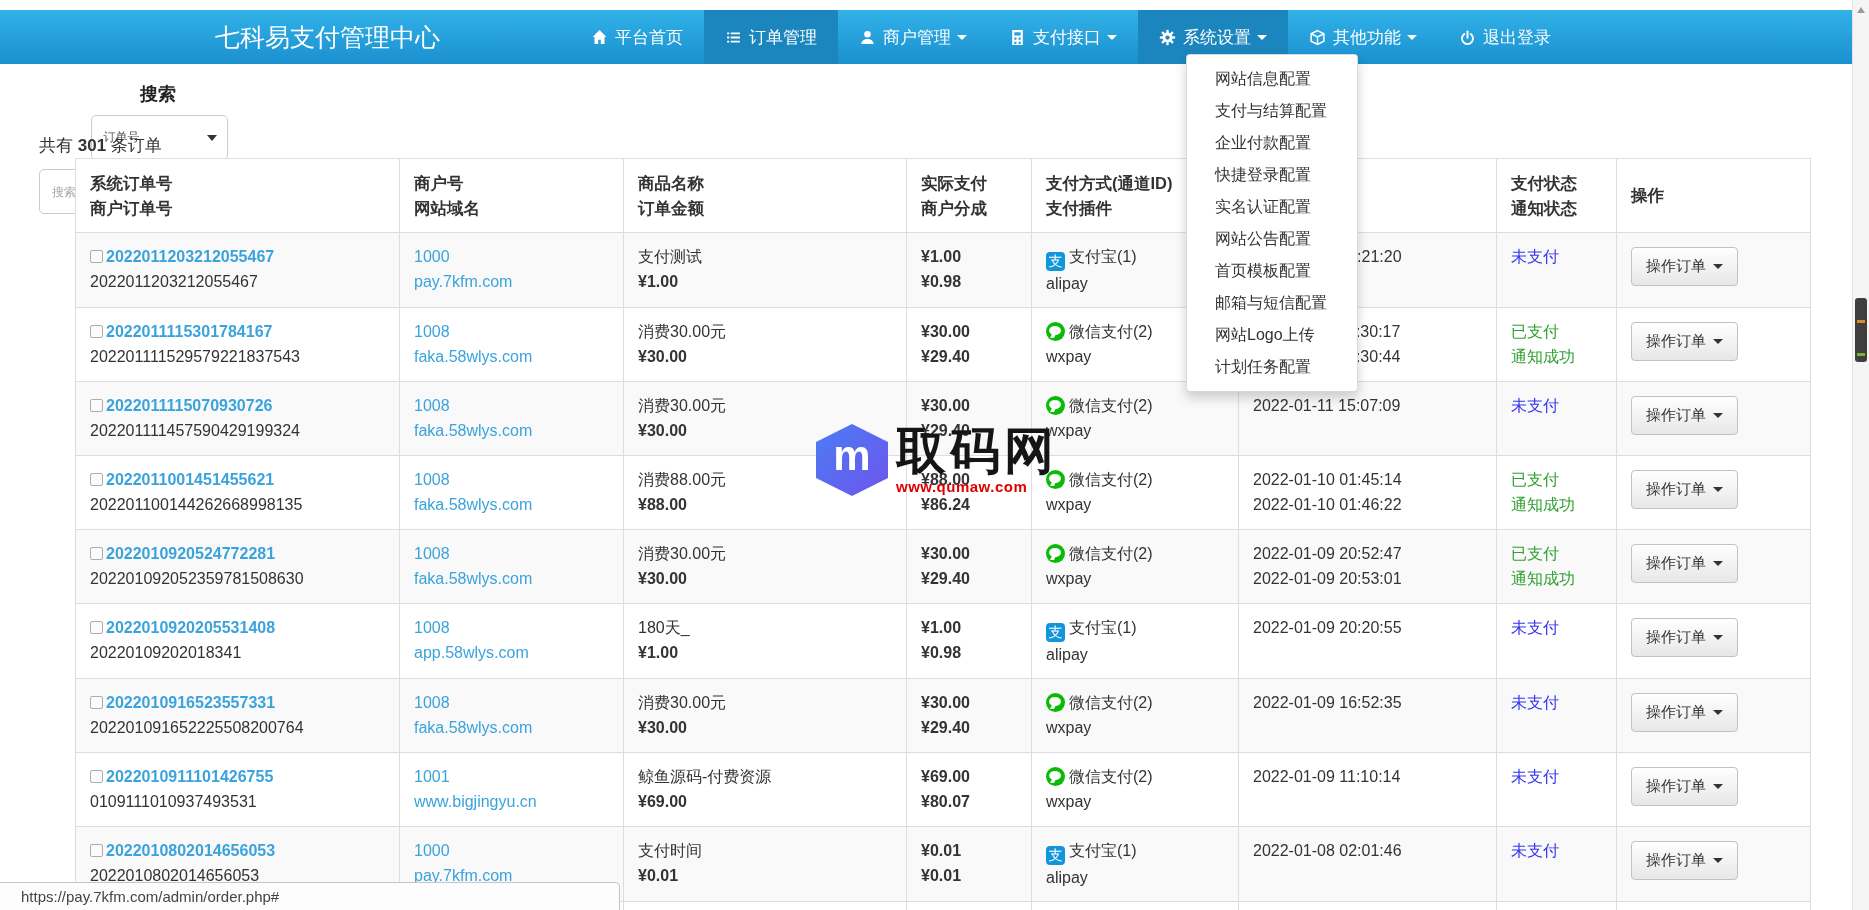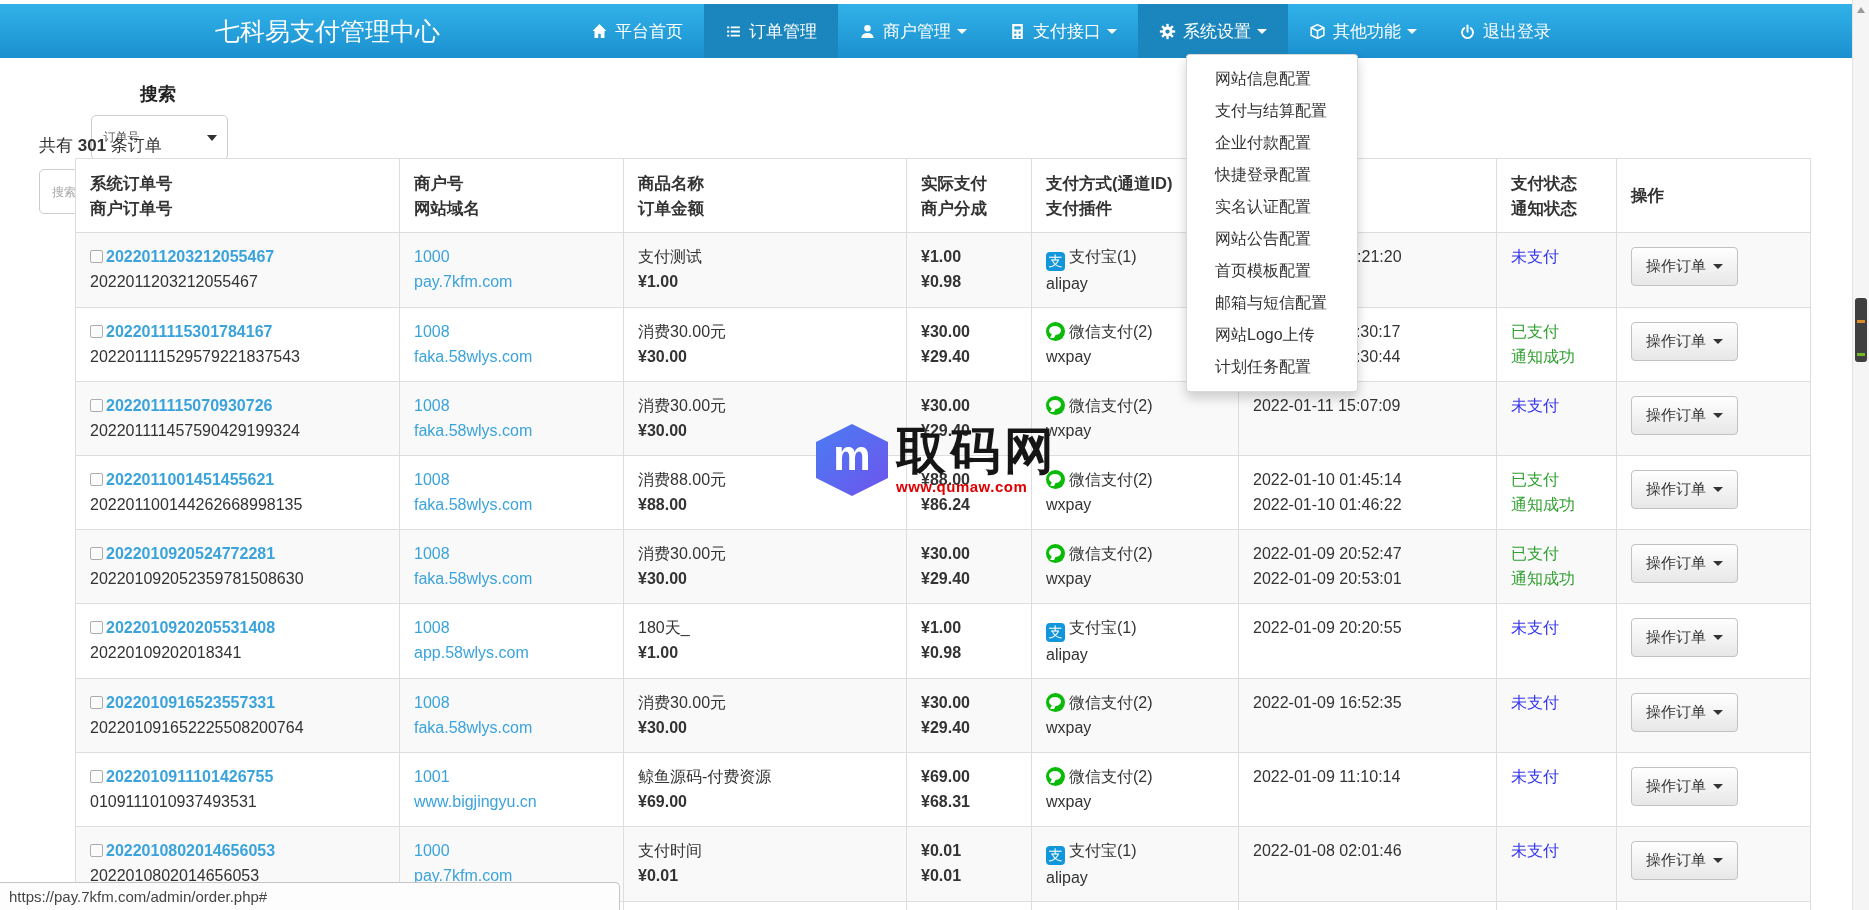--- a/index.html
+++ b/index.html
@@ -3,21 +3,21 @@
 <meta charset="utf-8">
 <style>
   * { box-sizing: border-box; }
   html,body { margin:0; padding:0; }
   body {
     width:1869px; height:910px; overflow:hidden; position:relative;
     background:#fff; font-family:"Liberation Sans","DejaVu Sans",sans-serif; color:#333;
   }
   
   .navbar {
-    position:absolute; left:0; top:4px; width:1869px; height:54px;
+    position:absolute; left:0; top:10px; width:1869px; height:54px;
     background:linear-gradient(180deg,#31b1e8 0%,#1b90cf 100%);
     display:flex; align-items:stretch; color:#fff; z-index:30;
   }
   .brand { font-size:25px; line-height:54px; margin-left:215px; white-space:nowrap; }
   .nav { display:flex; margin-left:130px; }
   .nav-item {
     display:flex; align-items:center; padding:0 21px; font-size:17px;
     color:#fff; text-decoration:none; white-space:nowrap; cursor:pointer;
   }
   .nav-item.active { background:#1b86bd; }
@@ -104,21 +104,21 @@
     display:flex; align-items:center; justify-content:center;
   }
   .wm-hex span { color:#fff; font-size:42px; font-weight:bold; line-height:1; margin-top:-8px; }
   .wm-text { margin-left:8px; }
   .wm-title { font-size:50px; font-weight:bold; color:#151515; letter-spacing:4px; line-height:50px; }
   .wm-url { font-size:15px; font-weight:bold; color:#e00000; letter-spacing:0.5px; margin-top:2px; }
   
   .statusbar {
     position:absolute; left:0; bottom:0; width:620px; height:28px; z-index:60;
     background:#fdfdfd; border-top:1px solid #c5c5c5; border-right:1px solid #c5c5c5;
-    border-top-right-radius:5px; font-size:15px; color:#444; line-height:27px; padding-left:9px;
+    border-top-right-radius:5px; font-size:15px; color:#444; line-height:27px; padding-left:21px;
   }
   
   .scrollbar {
     position:absolute; right:0; top:0; width:17px; height:910px; z-index:70;
     background:#f5f5f5; border-left:1px solid #e2e2e2;
   }
   .sb-up {
     position:absolute; top:7px; left:4px; width:0; height:0;
     border-left:4px solid transparent; border-right:4px solid transparent; border-bottom:6px solid #9a9a9a;
   }
@@ -506,21 +506,21 @@
     <td>
       <div><a class="blue">1001</a></div>
       <div><a class="blue">www.bigjingyu.cn</a></div>
     </td>
     <td>
       <div>鲸鱼源码-付费资源</div>
       <div class="money">¥69.00</div>
     </td>
     <td>
       <div class="money">¥69.00</div>
-      <div class="money">¥68.31</div>
+      <div class="money">¥80.07</div>
     </td>
     <td>
       <div><span class="pic ico-wx"></span><span>微信支付(2)</span></div>
       <div>wxpay</div>
     </td>
     <td>
       <div>2022-01-09 11:10:14</div>
       <div></div>
     </td>
     <td>

